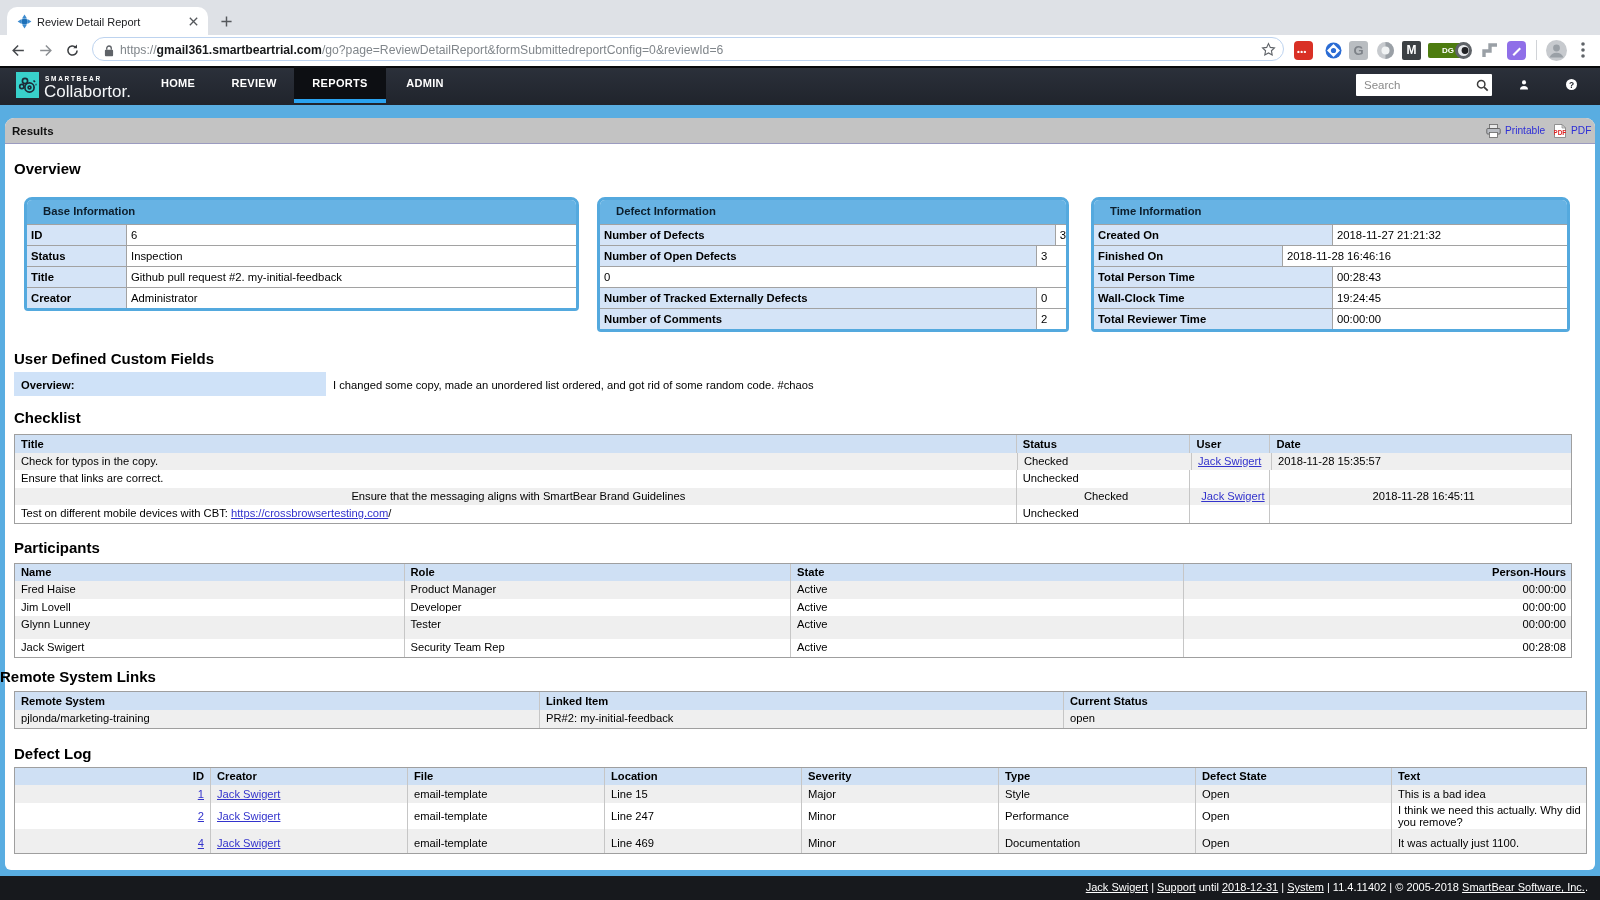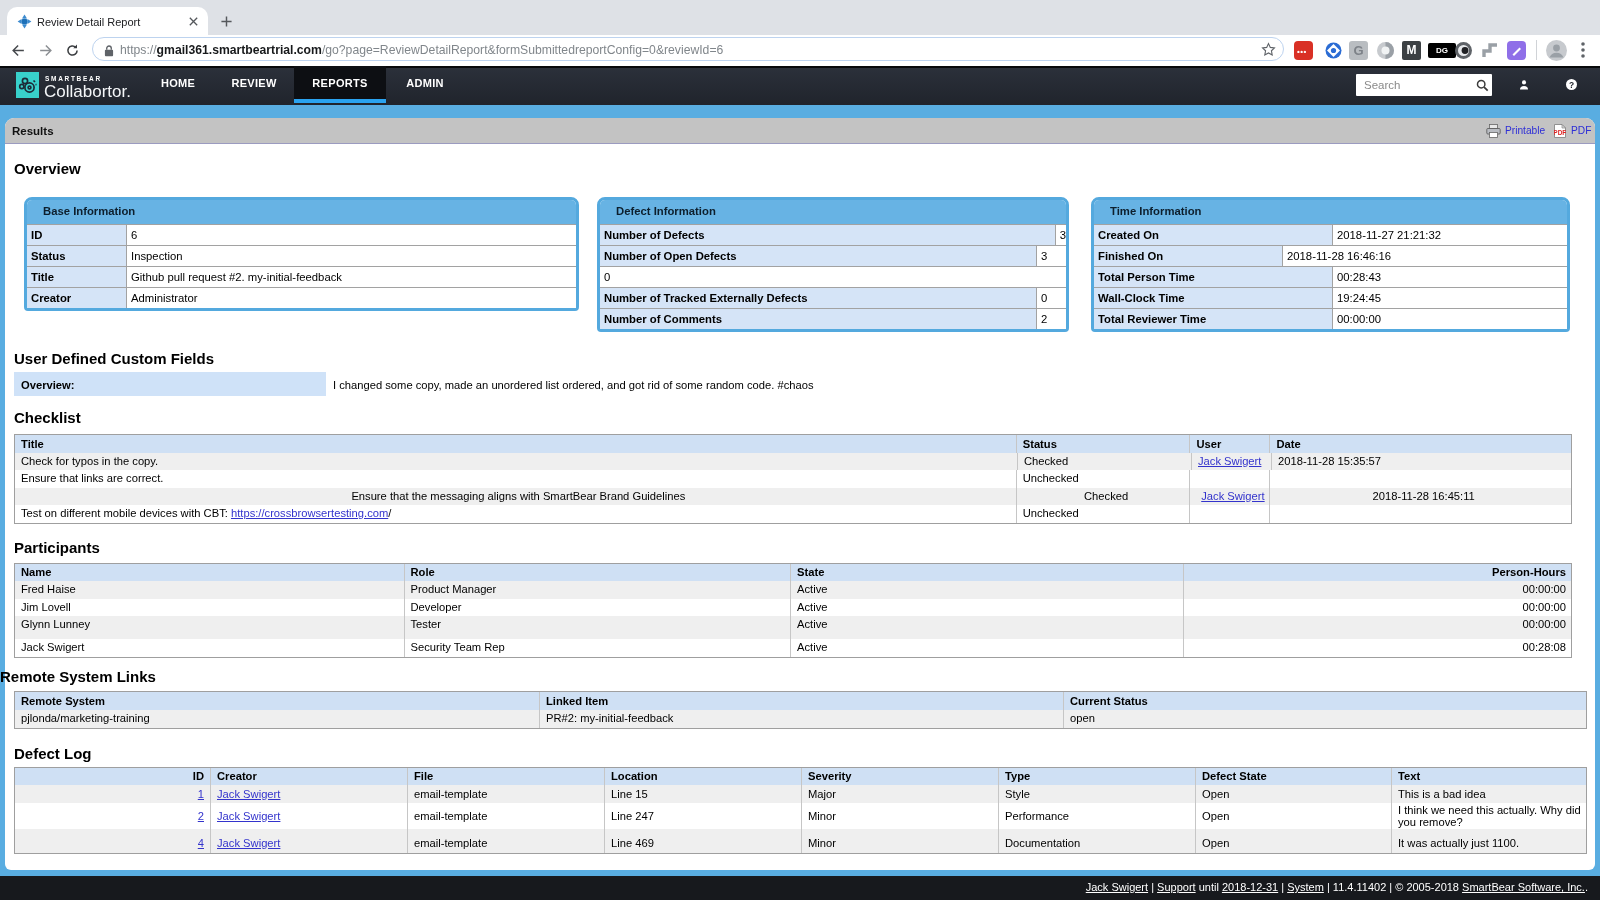--- a/index.html
+++ b/index.html
@@ -101,21 +101,21 @@
       <path d="M9.5 3 L16 9.5 L9.5 16 L3 9.5 Z" fill="#fff"></path>
       <circle cx="9.5" cy="9.5" r="2.6" fill="#2b6cd4"></circle>
     </svg>
   <div class="abs" style="left:1349px;top:41px;width:19px;height:19px;background:#b9bdc1;border-radius:3px;color:#7d8288;font-size:13px;font-weight:bold;text-align:center;line-height:19px;">G</div>
   <svg class="abs" style="left:1376px;top:41px;" width="19" height="19" viewBox="0 0 19 19">
       <circle cx="9.5" cy="9.5" r="8.5" fill="#c7cace"></circle>
       <path d="M9.5 1 a8.5 8.5 0 0 1 0 17 Z" fill="#9aa0a6"></path>
       <circle cx="9.5" cy="9.5" r="4" fill="#f1f3f4"></circle>
     </svg>
   <div class="abs" style="left:1402px;top:41px;width:19px;height:19px;background:#3c4043;border-radius:2px;color:#fff;font-size:12px;font-weight:bold;text-align:center;line-height:19px;">M</div>
-  <div class="abs" style="left:1428px;top:43px;width:28px;height:15px;background:#000000;border-radius:2px;color:#fff;font-size:8px;font-weight:bold;text-align:center;line-height:15px;">DG</div>
+  <div class="abs" style="left:1428px;top:43px;width:40px;height:15px;background:#4d7c0f;border-radius:2px;color:#fff;font-size:8px;font-weight:bold;text-align:center;line-height:15px;">DG</div>
   <svg class="abs" style="left:1454px;top:41px;" width="19" height="19" viewBox="0 0 19 19">
       <circle cx="9.5" cy="9.5" r="8.5" fill="#5f6368"></circle>
       <circle cx="9.5" cy="9.5" r="5.5" fill="#e8eaed"></circle>
       <circle cx="11" cy="9.5" r="3.4" fill="#202124"></circle>
     </svg>
   <svg class="abs" style="left:1481px;top:41px;" width="19" height="19" viewBox="0 0 19 19">
       <path d="M3 16 V10 H9 V4 H16" stroke="#9aa0a6" stroke-width="3.4" fill="none"></path>
     </svg>
   <div class="abs" style="left:1507px;top:41px;width:19px;height:19px;background:#8f6fe8;border-radius:4px;"></div>
   <svg class="abs" style="left:1510px;top:44px;" width="13" height="13" viewBox="0 0 13 13">

